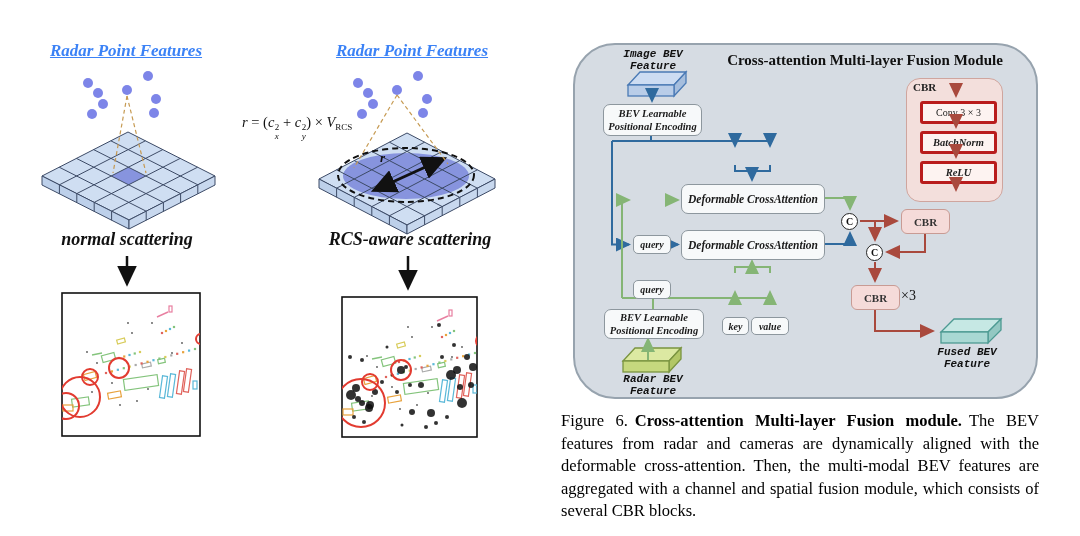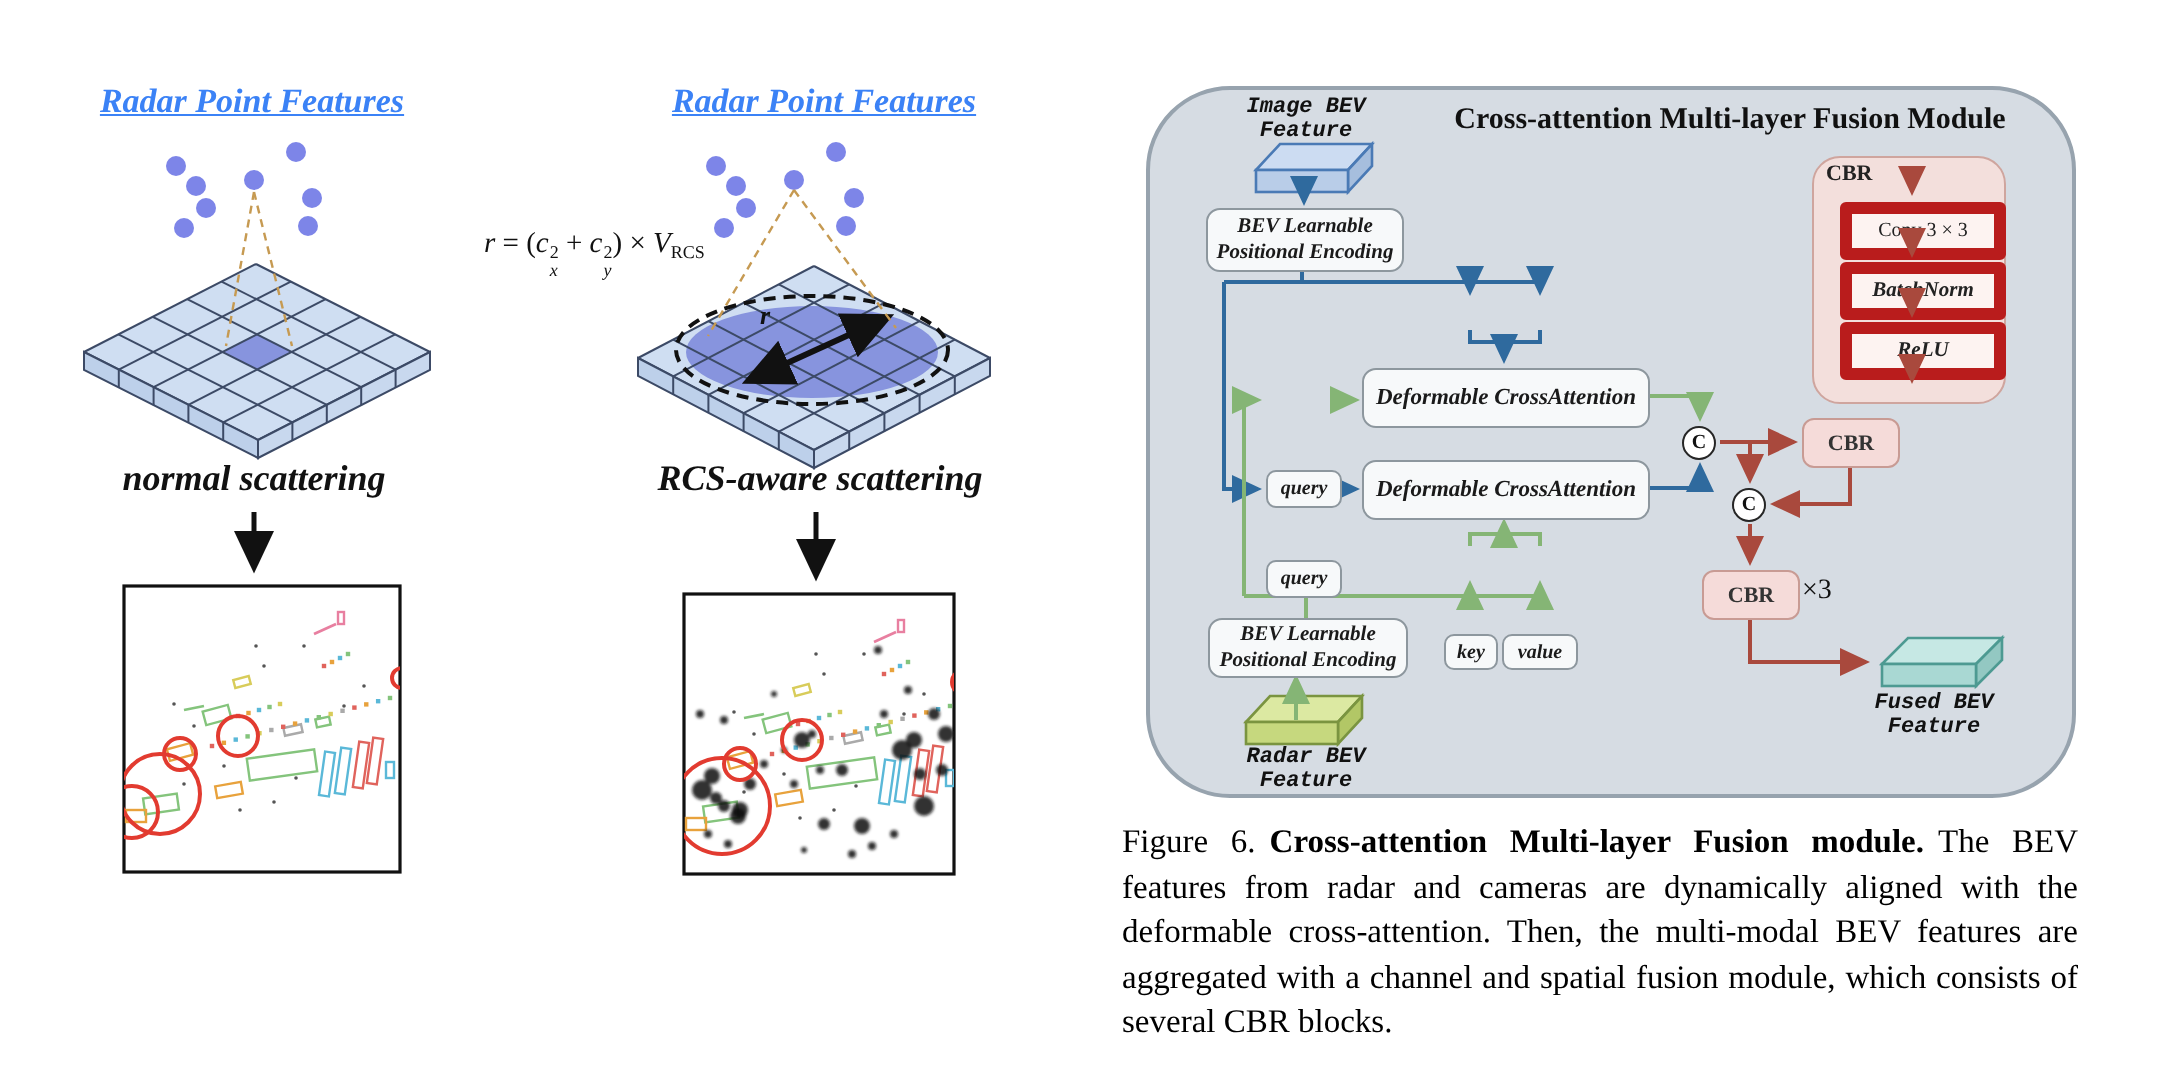--- a/index.html
+++ b/index.html
@@ -32,21 +32,21 @@
   .posenc{font-size:10.5px;line-height:1.25;}
   .kvq{font-size:10px;margin-top:44px;}
   .dca{font-size:11.5px;}
   .cbr{background:#f5dbd9;border:1.3px solid #c89b94;border-radius:6px;
        font-weight:bold;font-size:11px;color:#333;}
   .cc{width:17px;height:17px;border:1.8px solid #262626;border-radius:50%;
       background:#fff;font-weight:bold;font-size:10px;color:#111;box-sizing:border-box;}
   #legend{left:906px;top:78px;width:95px;height:122px;border:1.3px solid #cfa59e;
           border-radius:14px;background:#f3dfdc;}
   .legtitle{font-size:11px;font-weight:bold;color:#222;}
-  .legbox{background:#fdf3f1;border:6px solid #b91c1c;border-radius:3px;color:#222;}
+  .legbox{background:#fdf3f1;border:3px solid #b91c1c;border-radius:3px;color:#222;}
   .conv{font-size:10px;}
   .featlab{font-size:11px;color:#111;font-family:Liberation Mono, monospace;}
   .x3{font-size:14px;color:#111;}
 </style>
 </head>
 <body>
 
 <div id="page">
 
   <div id="panel" class="abs lyr0"></div>

